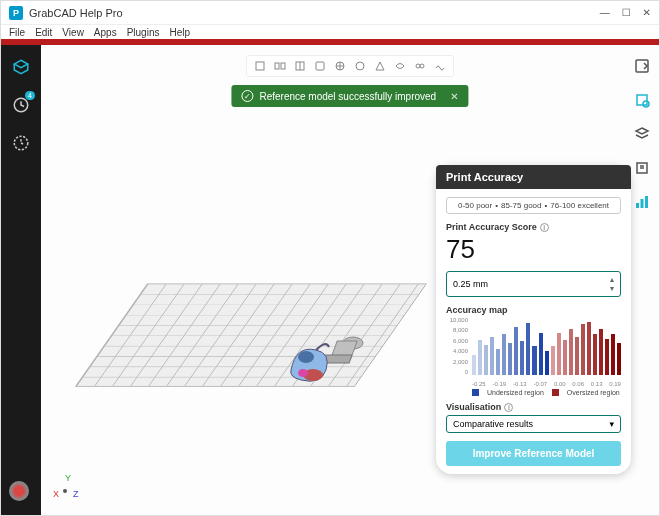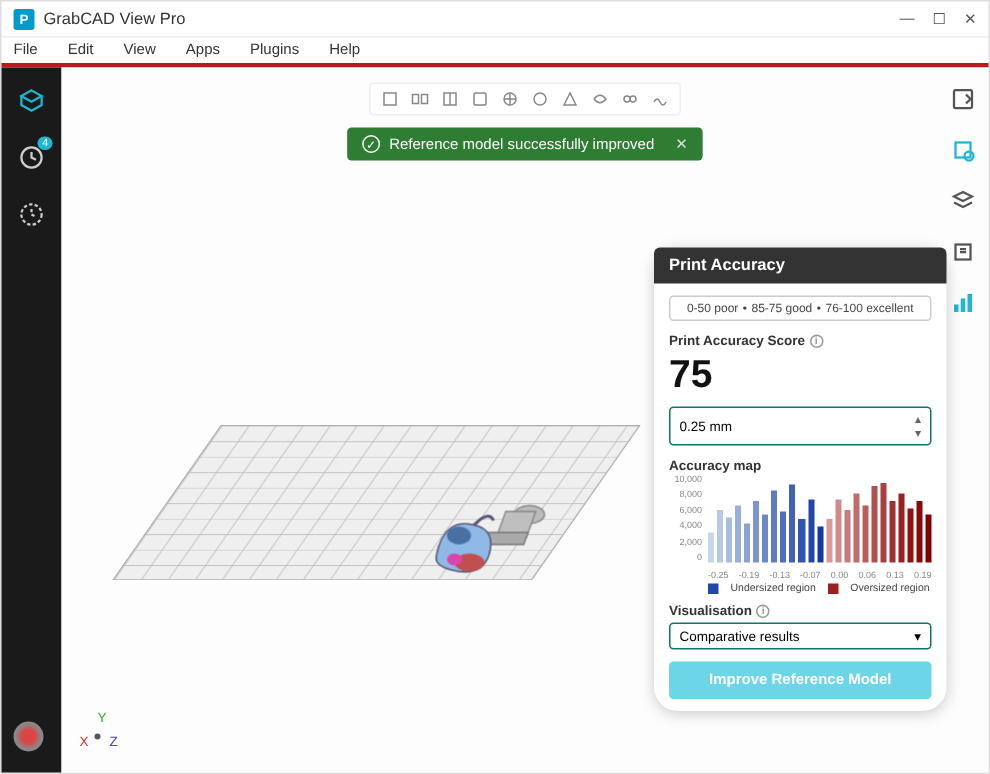--- a/index.html
+++ b/index.html
@@ -2,21 +2,21 @@
 <html><head>
 <meta charset="utf-8">
 <style>
 * { box-sizing: border-box; margin: 0; padding: 0; font-family: -apple-system, BlinkMacSystemFont, "Segoe UI", Arial, sans-serif; }
 html, body { width: 660px; height: 516px; overflow: hidden; background: #f5f5f5; }
 .window { width: 660px; height: 516px; background: #fff; border: 1px solid #ddd; position: relative; display: flex; flex-direction: column; }
 .titlebar { height: 24px; display: flex; align-items: center; padding: 0 8px; font-size: 11px; color: #333; border-bottom: 1px solid #eee; }
 .titlebar .logo { width: 14px; height: 14px; background: #0099cc; color: #fff; font-size: 9px; font-weight: bold; display: flex; align-items: center; justify-content: center; border-radius: 2px; margin-right: 6px; }
 .titlebar .win-controls { margin-left: auto; display: flex; gap: 12px; font-size: 10px; color: #555; }
 .titlebar .win-controls span { cursor: pointer; }
-.menubar { height: 20px; display: flex; align-items: center; padding: 0 8px; font-size: 10px; color: #333; gap: 20px; border-bottom: 3px solid #b91c1c; }
+.menubar { height: 20px; display: flex; align-items: center; padding: 0 8px; font-size: 10px; color: #333; gap: 10px; border-bottom: 6px solid #b91c1c; }
 .menubar span { cursor: pointer; }
 .body { flex: 1; display: flex; position: relative; }
 .left-rail { width: 40px; background: #1a1a1a; display: flex; flex-direction: column; align-items: center; padding-top: 10px; gap: 14px; position: relative; }
 .left-rail .rail-item { width: 24px; height: 24px; display: flex; align-items: center; justify-content: center; color: #ccc; cursor: pointer; position: relative; }
 .left-rail .rail-item svg { width: 18px; height: 18px; }
 .left-rail .rail-item.teal { color: #1fb6d1; }
 .left-rail .badge { position: absolute; top: -2px; right: -2px; background: #1fb6d1; color: #fff; font-size: 7px; border-radius: 6px; padding: 0 3px; line-height: 9px; }
 .left-rail .bottom { position: absolute; bottom: 10px; width: 24px; height: 24px; }
 .left-rail .bottom .avatar { width: 20px; height: 20px; border-radius: 50%; background: radial-gradient(circle, #d44 30%, #888 60%); }
 .viewport { flex: 1; position: relative; background: #fdfdfd; }
@@ -36,42 +36,42 @@
 .axis-gizmo { position: absolute; left: 10px; bottom: 10px; font-size: 9px; }
 .axis-gizmo .y { color: #3a3; position: absolute; bottom: 22px; left: 14px; }
 .axis-gizmo .z { color: #44d; position: absolute; bottom: 6px; left: 22px; }
 .axis-gizmo .x { color: #d33; position: absolute; bottom: 6px; left: 2px; }
 .axis-gizmo .origin { width: 4px; height: 4px; background: #555; border-radius: 50%; position: absolute; bottom: 12px; left: 12px; }
 .panel { position: absolute; right: 28px; top: 120px; width: 195px; background: #fff; border-radius: 16px; box-shadow: 0 2px 10px rgba(0,0,0,.2); font-size: 10px; }
 .panel-header { background: #333; color: #fff; padding: 6px 10px; border-radius: 4px 4px 0 0; font-size: 11px; font-weight: 600; }
 .panel-body { padding: 8px 10px; }
 .legend-pill { border: 1px solid #ccc; border-radius: 3px; padding: 3px 5px; font-size: 8px; color: #444; margin-bottom: 8px; display: flex; justify-content: center; gap: 3px; }
 .score-label { font-size: 9px; color: #333; font-weight: 600; display: flex; align-items: center; gap: 3px; }
-.score-value { font-size: 26px; font-weight: 700; color: #111; margin: 2px 0 6px 0; }
+.score-value { font-size: 26px; font-weight: 400; color: #111; margin: 2px 0 6px 0; }
 .field-label { font-size: 9px; color: #333; font-weight: 600; display: flex; align-items: center; gap: 3px; margin-bottom: 3px; }
 .info-icon { width: 9px; height: 9px; border: 1px solid #999; border-radius: 50%; font-size: 7px; display: inline-flex; align-items: center; justify-content: center; color: #999; }
 .select { border: 1px solid #0f766e; border-radius: 3px; padding: 3px 6px; font-size: 9px; display: flex; justify-content: space-between; align-items: center; margin-bottom: 8px; cursor: pointer; }
 .map-label { font-size: 9px; font-weight: 600; color: #333; margin-bottom: 2px; }
 .chart { height: 70px; position: relative; margin-bottom: 2px; }
 .yaxis { position: absolute; left: 0; top: 0; bottom: 12px; width: 24px; font-size: 6px; color: #888; display: flex; flex-direction: column; justify-content: space-between; text-align: right; padding-right: 2px; }
 .bars { position: absolute; left: 26px; right: 0; top: 0; bottom: 12px; display: flex; align-items: flex-end; gap: 2px; }
 .bar { flex: 1; }
 .xaxis { position: absolute; left: 26px; right: 0; bottom: 0; font-size: 6px; color: #888; display: flex; justify-content: space-between; }
 .chart-legend { font-size: 7px; color: #444; display: flex; gap: 8px; align-items: center; margin-bottom: 6px; margin-left: 26px; }
 .chart-legend .sw { width: 7px; height: 7px; display: inline-block; }
 .improve-btn { width: 100%; background: #6dd5e8; color: #fff; text-align: center; padding: 7px; border-radius: 3px; font-size: 10px; font-weight: 600; cursor: pointer; }
 .stepper-arrows { display: inline-block; font-size: 8px; color: #666; }
 </style>
 </head>
 <body>
 
 <div class="window">
   <div class="titlebar">
     <div class="logo">P</div>
-    <span>GrabCAD View Pro</span>
+    <span>GrabCAD Help Pro</span>
     <div class="win-controls">
       <span>—</span>
       <span>☐</span>
       <span>✕</span>
     </div>
   </div>
   <div class="menubar">
     <span>File</span>
     <span>Edit</span>
     <span>View</span>

